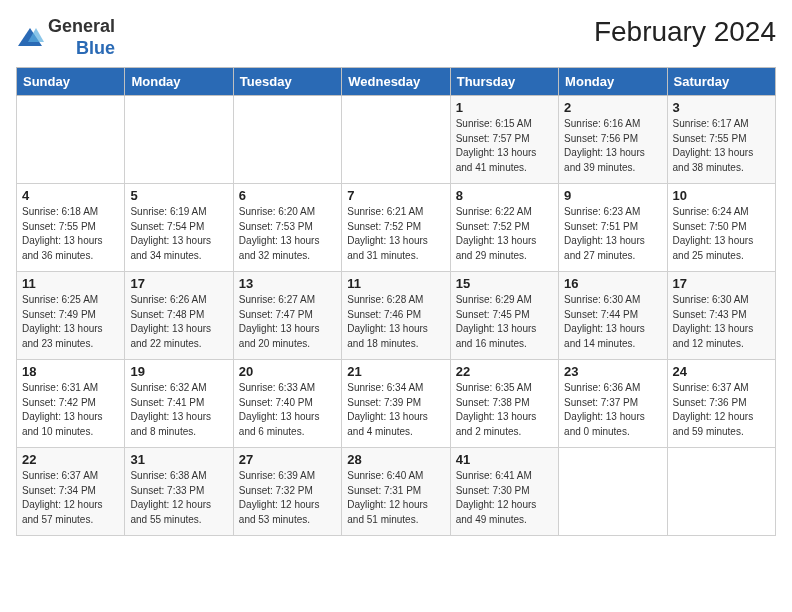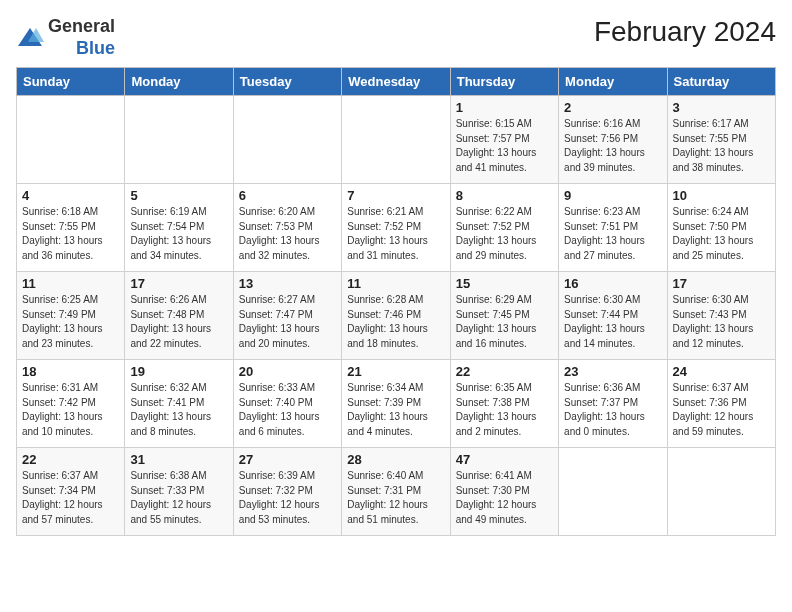--- a/index.html
+++ b/index.html
@@ -240,20 +240,20 @@
         </td>
         <td>
           <span class="day-number">27</span>
           <div class="day-info">Sunrise: 6:39 AM<br>Sunset: 7:32 PM<br>Daylight: 12 hours<br>and 53 minutes.</div>
         </td>
         <td>
           <span class="day-number">28</span>
           <div class="day-info">Sunrise: 6:40 AM<br>Sunset: 7:31 PM<br>Daylight: 12 hours<br>and 51 minutes.</div>
         </td>
         <td>
-          <span class="day-number">47</span>
+          <span class="day-number">41</span>
           <div class="day-info">Sunrise: 6:41 AM<br>Sunset: 7:30 PM<br>Daylight: 12 hours<br>and 49 minutes.</div>
         </td>
         <td class="empty-cell"></td>
         <td class="empty-cell"></td>
       </tr>
     </tbody>
 </table>
 
 </body></html>

